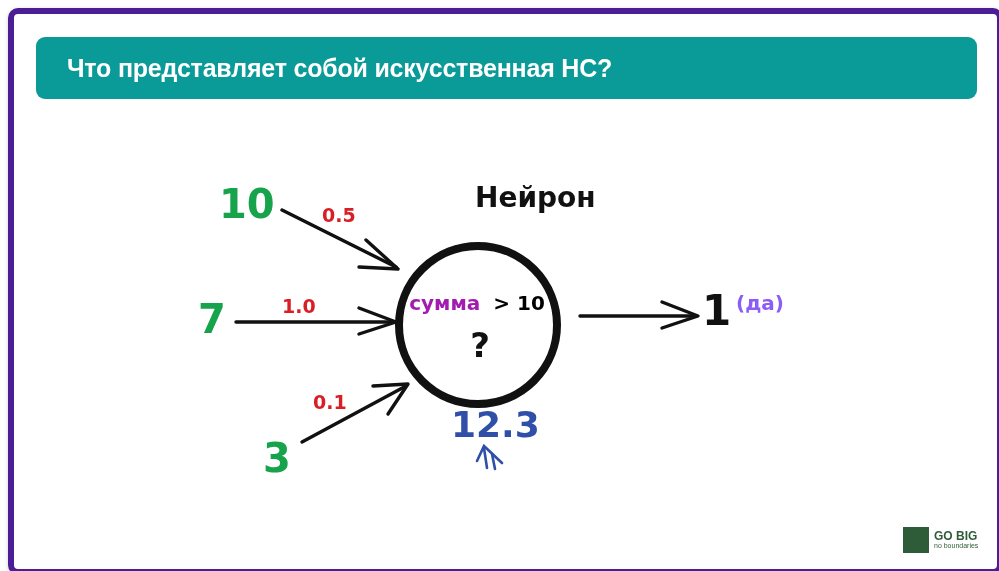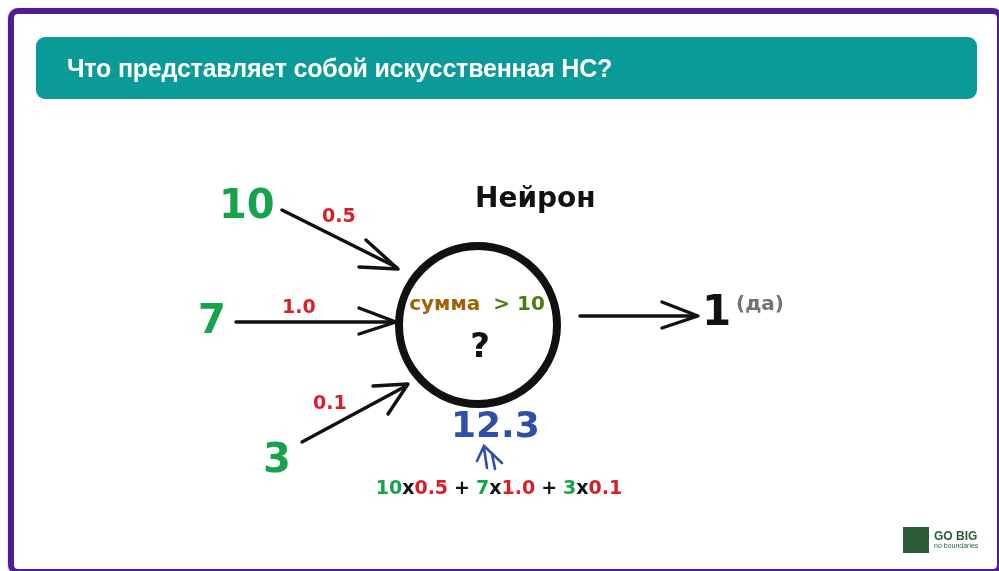--- a/index.html
+++ b/index.html
@@ -88,41 +88,41 @@
   .sum-line {
     position: absolute;
     left: 391px;
     top: 277px;
     width: 150px;
     text-align: center;
     font-size: 20px;
     font-weight: bold;
     font-family: "DejaVu Sans", sans-serif;
   }
-  .sum-word { color: #a16207; }
-  .sum-cmp { color: #4d7c0f; }
+  .sum-word { color: #a21caf; }
+  .sum-cmp { color: #000000; }
   .qmark {
     position: absolute;
     left: 391px;
     top: 311px;
     width: 150px;
     text-align: center;
     color: #111111;
     font-size: 34px;
     font-weight: bold;
     font-family: "DejaVu Sans", sans-serif;
   }
   .output-val {
     color: #111111;
     font-weight: bold;
     font-size: 42px;
     font-family: "DejaVu Sans", sans-serif;
   }
   .output-note {
-    color: #737373;
+    color: #8b5cf6;
     font-weight: bold;
     font-size: 20px;
     font-family: "DejaVu Sans", sans-serif;
   }
   .sum-result {
     color: #2f4fa8;
     font-weight: bold;
     font-size: 36px;
     font-family: "DejaVu Sans", sans-serif;
   }
@@ -236,23 +236,20 @@
       <span class="sum-cmp" style="margin-right: 6px;">&gt; 10</span>
     </div>
 
     <div class="qmark">?</div>
 
     <div class="lbl output-val" style="left:688px; top:276px;">1</div>
     <div class="lbl output-note" style="left:722px; top:279px;">(да)</div>
 
     <div class="lbl sum-result" style="left:437px; top:393px;">12.3</div>
 
-    <div class="formula">
-      <span class="f-in">10</span><span class="f-op">x</span><span class="f-w">0.5</span><span class="f-op" style="margin: 0px 6px;">+</span><span class="f-in">7</span><span class="f-op">x</span><span class="f-w">1.0</span><span class="f-op" style="margin: 0px 6px;">+</span><span class="f-in">3</span><span class="f-op">x</span><span class="f-w">0.1</span>
-    </div>
 
     <div class="logo">
       <div class="logo-square"></div>
       <div class="logo-text">
         <div class="logo-main">GO BIG</div>
         <div class="logo-sub">no boundaries</div>
       </div>
     </div>
 
   </div>

